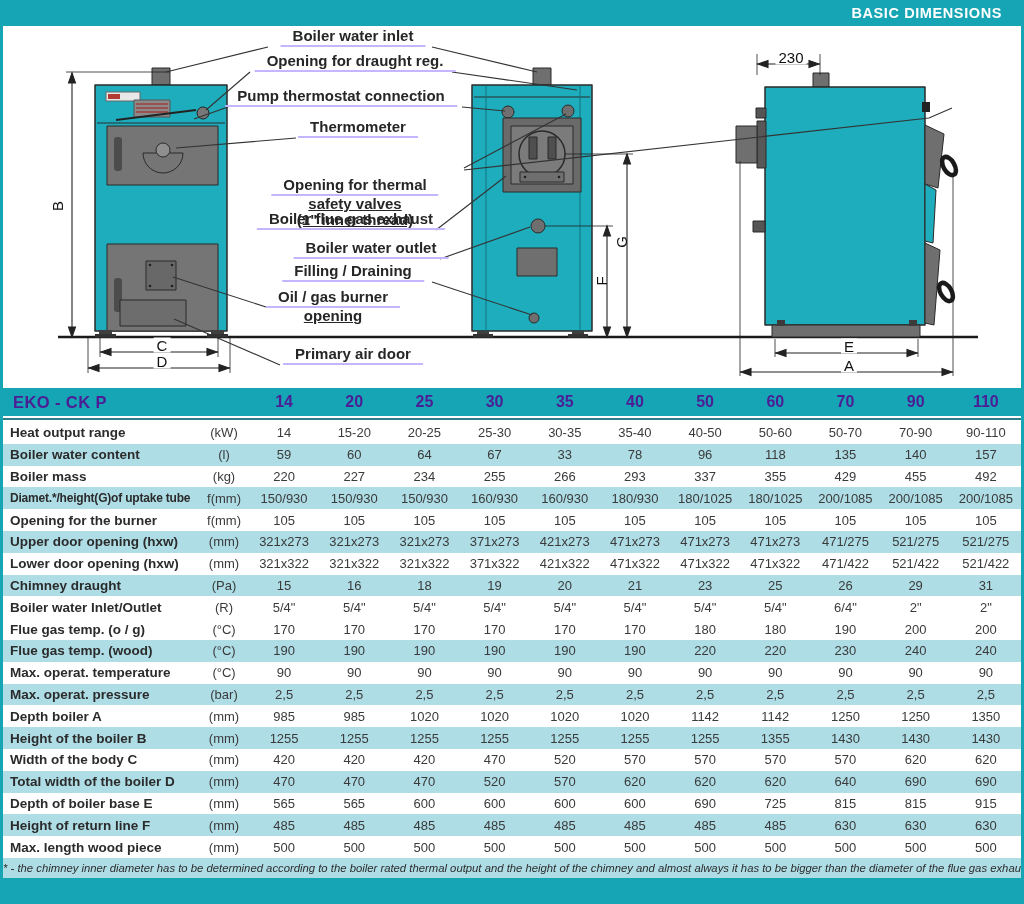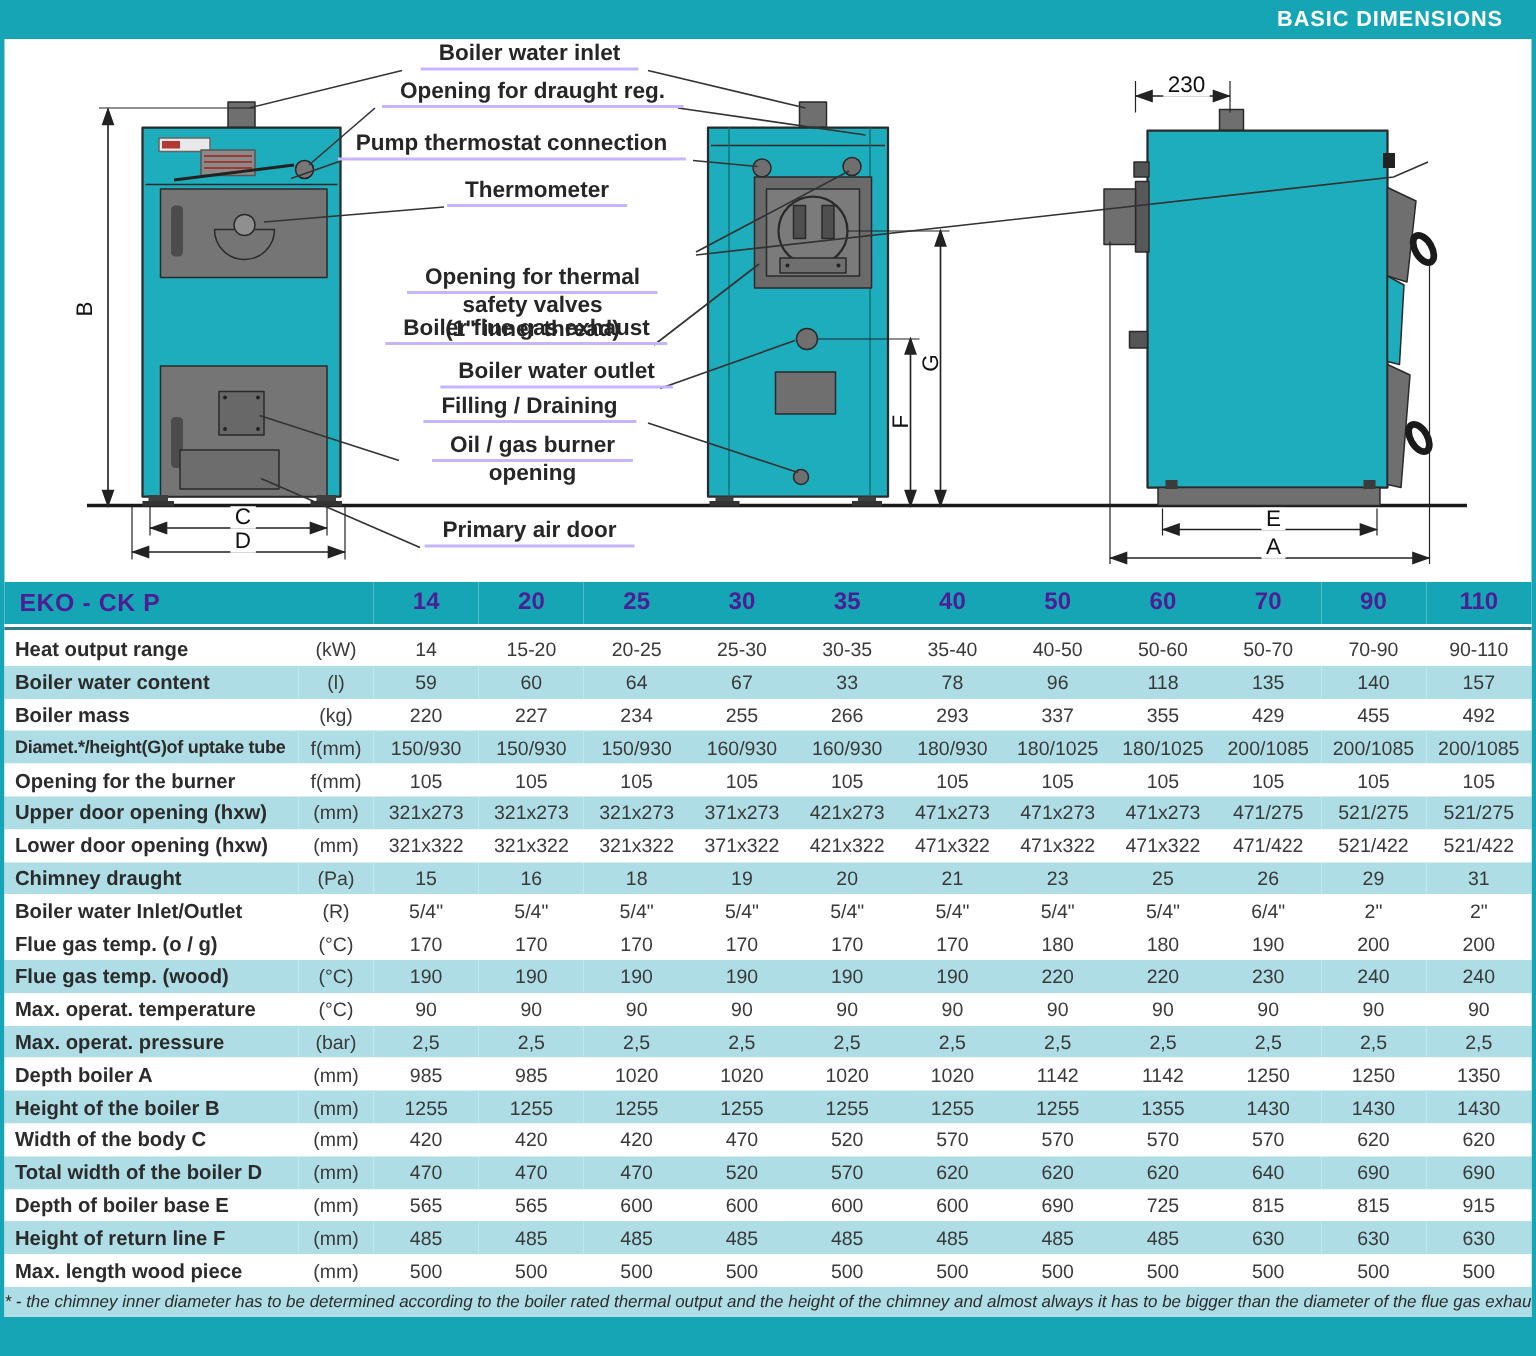--- a/index.html
+++ b/index.html
@@ -5,21 +5,21 @@
   html,body{margin:0;padding:0;background:#e0e0e0;}
   .page{position:relative;width:1024px;height:904px;background:#16a5b4;overflow:hidden;
         font-family:"Liberation Sans",sans-serif;}
   .topbar{height:26px;display:flex;align-items:center;justify-content:flex-end;padding-right:22px;box-sizing:border-box;}
   .topbar .title{color:#fff;font-weight:bold;font-size:14.5px;letter-spacing:.6px;}
   .diagram{position:relative;margin:0 3px;height:362px;background:#ffffff;}
   .diagram svg{position:absolute;left:0;top:0;}
   .callout{position:absolute;transform:translateX(-50%);text-align:center;color:#262626;
            font-weight:bold;font-size:15px;line-height:16px;white-space:nowrap;}
   .callout .ul{display:inline-block;border-bottom:2px solid #c4b5fd;padding:0 12px 1px;}
-  .callout .ln{display:block;}
+  .callout .ln{display:block;text-decoration:underline;}
   .dim{position:absolute;transform:translate(-50%,-50%);font-size:15px;line-height:15px;color:#111;
        background:#fff;padding:0 3px;}
   .dim.rot{transform:translate(-50%,-50%) rotate(-90deg);background:transparent;padding:0;}
   .tablewrap{margin:0 3px;background:#fff;}
   table{width:100%;border-collapse:collapse;table-layout:fixed;}
   tr.head td{background:#16a5b4;color:#4c1d95;font-weight:bold;font-size:16px;height:28px;
              text-align:center;padding:0;}
   tr.head td.title{text-align:left;padding-left:10px;font-size:16.5px;letter-spacing:.4px;}
   tr.sep td{height:6px;padding:0;background:linear-gradient(to bottom,#fff 0,#fff 2px,#2e7d8a 2px,#2e7d8a 4px,#fff 4px,#fff 6px);}
   tbody td{font-size:13px;color:#3a3a3a;text-align:center;height:21.8px;padding:0;white-space:nowrap;}
@@ -186,21 +186,21 @@
     </svg>
     <div id="callouts">
         <div class="callout" style="left: 350px; top: 2px;"><span class="ul">Boiler water inlet</span></div>
         <div class="callout" style="left: 352px; top: 27px;"><span class="ul">Opening for draught reg.</span></div>
         <div class="callout" style="left: 338px; top: 62px;"><span class="ul">Pump thermostat connection</span></div>
         <div class="callout" style="left: 355px; top: 93px;"><span class="ul">Thermometer</span></div>
         <div class="callout" style="left: 352px; top: 124px; margin-top: 27px;"><span class="ul">Opening for thermal</span><br><span class="ln">safety valves</span><span class="ln">(1" inner thread)</span></div>
         <div class="callout" style="left: 348px; top: 185px;"><span class="ul">Boiler flue gas exhaust</span></div>
         <div class="callout" style="left: 368px; top: 214px;"><span class="ul">Boiler water outlet</span></div>
         <div class="callout" style="left: 350px; top: 237px;"><span class="ul">Filling / Draining</span></div>
-        <div class="callout" style="left: 352px; top: 263px;"><span class="ul">Oil / gas burner</span><br><span class="ln">opening</span></div>
+        <div class="callout" style="left: 330px; top: 263px;"><span class="ul">Oil / gas burner</span><br><span class="ln">opening</span></div>
         <div class="callout" style="left: 350px; top: 320px;"><span class="ul">Primary air door</span></div>
       </div>
     <div id="dims">
         <span class="dim rot" style="left: 54px; top: 180px;">B</span>
         <span class="dim" style="left: 159px; top: 319px;">C</span>
         <span class="dim" style="left: 159px; top: 335px;">D</span>
         <span class="dim rot" style="left: 598px; top: 255px;">F</span>
         <span class="dim rot" style="left: 618px; top: 216px;">G</span>
         <span class="dim" style="left: 846px; top: 320px;">E</span>
         <span class="dim" style="left: 846px; top: 339px;">A</span>

